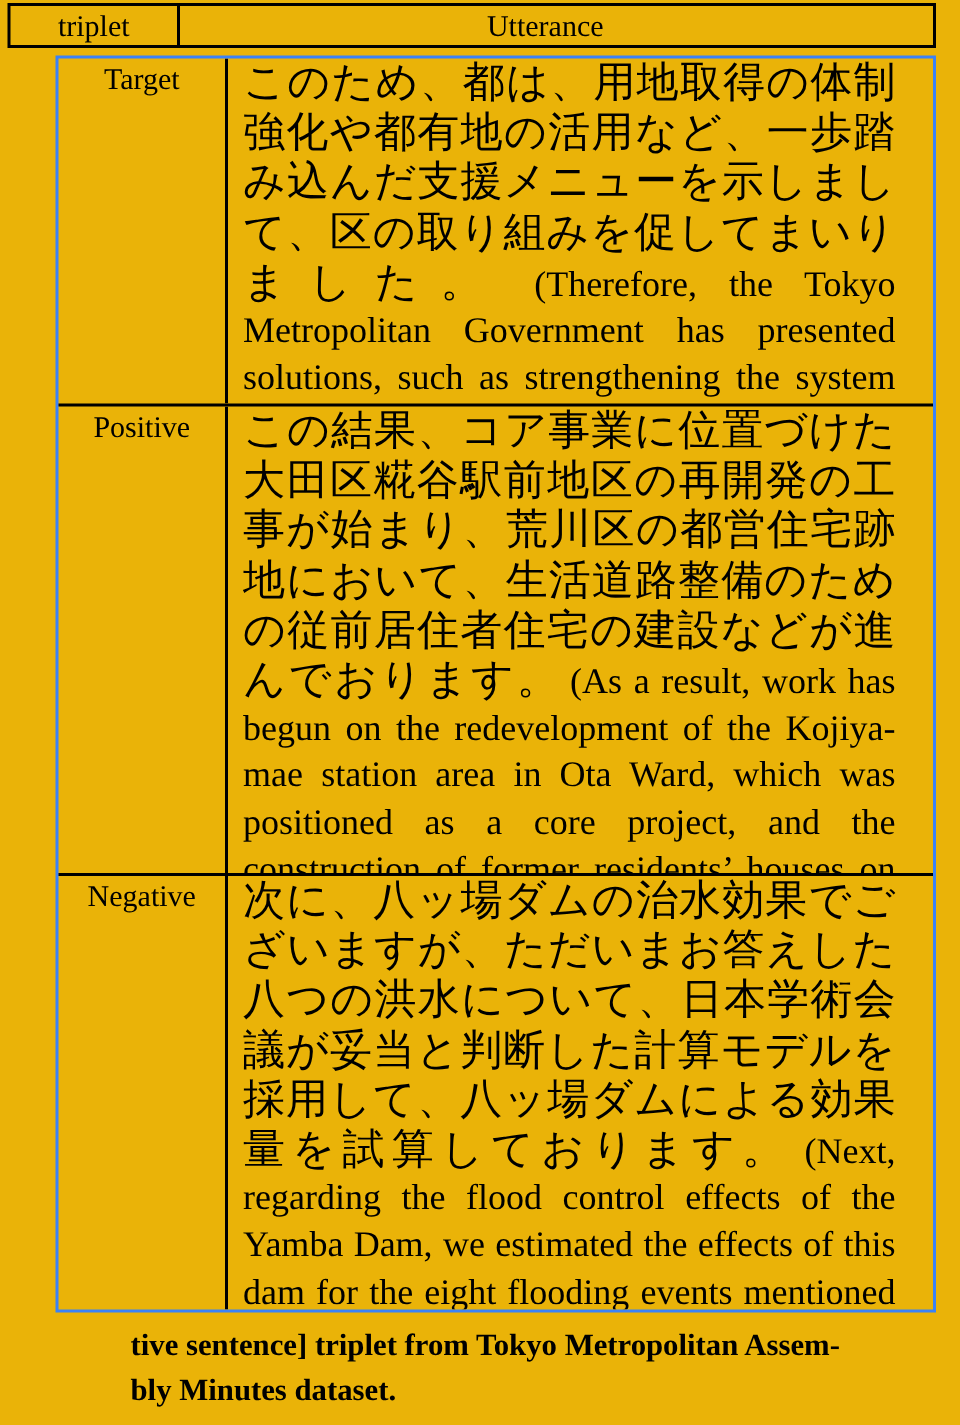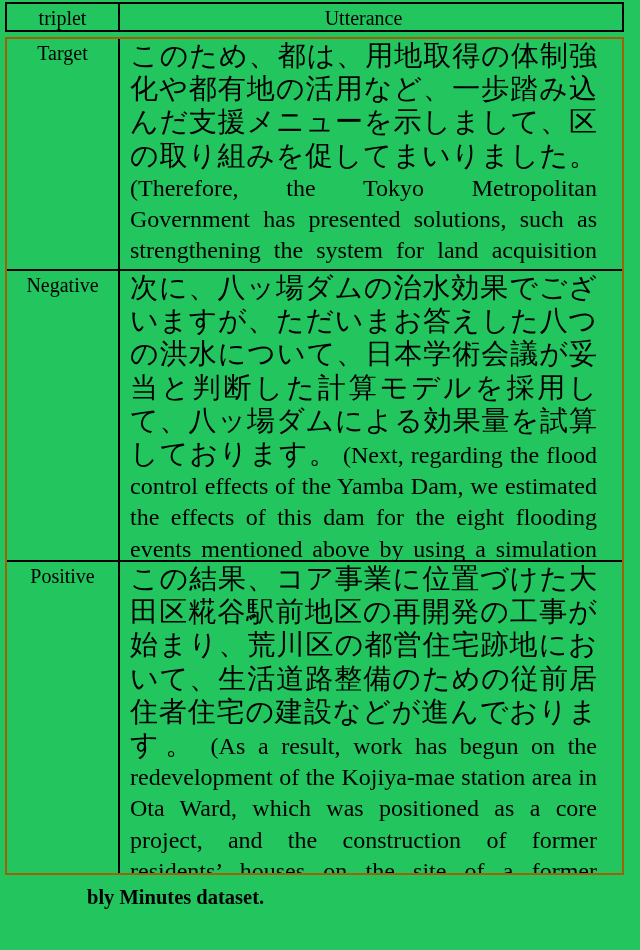--- a/index.html
+++ b/index.html
@@ -7,40 +7,41 @@
     padding: 0;
     background: #ffffff;
     color: #000000;
     font-family: "Liberation Serif", "DejaVu Serif", serif;
   }
   .page {
     position: relative;
     width: 640px;
     height: 950px;
     overflow: hidden;
-    background: #22c55e;
+    background: #eab308;
   }
   .tbl {
     position: absolute;
     left: 5px;
     top: 2px;
     width: 619px;
   }
   .hdr-box {
     display: flex;
     border: 2px solid #000;
     box-sizing: border-box;
     height: 30px;
   }
   .dbl-gap {
     height: 5px; 
   }
   .body-box {
-    border: 2px solid #a16207;
+    border: 2px solid #3b82f6;
     box-sizing: border-box;
+    margin-left: 32px;
   }
   .row {
     display: flex;
     box-sizing: border-box;
     overflow: hidden;
   }
   .row + .row {
     border-top: 2px solid #000;
   }
   .lcol {
@@ -101,36 +102,37 @@
     <div class="body-box">
 
       <div class="row row-target">
         <div class="lcol">Target</div>
         <div class="ucol">
           <span class="jp">このため、都は、用地取得の体制強化や都有地の活用など、一歩踏み込んだ支援メニューを示しまして、区の取り組みを促してまいりました。</span>
           <span class="en">(Therefore, the Tokyo Metropolitan Government has presented solutions, such as strengthening the system for land acquisition and utilizing metropolitan-owned land, in order to encourage the city’s efforts.)</span>
         </div>
       </div>
 
+      <div class="row row-positive">
+        <div class="lcol">Positive</div>
+        <div class="ucol">
+          <span class="jp">この結果、コア事業に位置づけた大田区糀谷駅前地区の再開発の工事が始まり、荒川区の都営住宅跡地において、生活道路整備のための従前居住者住宅の建設などが進んでおります。</span>
+          <span class="en">(As a result, work has begun on the redevelopment of the Kojiya-mae station area in Ota Ward, which was positioned as a core project, and the construction of former residents’ houses on the site of a former municipal housing complex in Arakawa Ward is under construction in order to improve roads for daily life.)</span>
+        </div>
+      </div>
+
       <div class="row row-negative">
         <div class="lcol">Negative</div>
         <div class="ucol">
           <span class="jp">次に、八ッ場ダムの治水効果でございますが、ただいまお答えした八つの洪水について、日本学術会議が妥当と判断した計算モデルを採用して、八ッ場ダムによる効果量を試算しております。</span>
           <span class="en">(Next, regarding the flood control effects of the Yamba Dam, we estimated the effects of this dam for the eight flooding events mentioned above by using a simulation model determined to be appropriate by the Science Council of Japan.)</span>
         </div>
       </div>
 
-      <div class="row row-positive">
-        <div class="lcol">Positive</div>
-        <div class="ucol">
-          <span class="jp">この結果、コア事業に位置づけた大田区糀谷駅前地区の再開発の工事が始まり、荒川区の都営住宅跡地において、生活道路整備のための従前居住者住宅の建設などが進んでおります。</span>
-          <span class="en">(As a result, work has begun on the redevelopment of the Kojiya-mae station area in Ota Ward, which was positioned as a core project, and the construction of former residents’ houses on the site of a former municipal housing complex in Arakawa Ward is under construction in order to improve roads for daily life.)</span>
-        </div>
-      </div>
-
     </div>
   </div>
 
   <div class="caption">
+    <div class="cap-line indent">tive sentence] triplet from Tokyo Metropolitan Assem-</div>
     <div class="cap-line indent">bly Minutes dataset.</div>
   </div>
 
 </div>
 
 </body></html>

